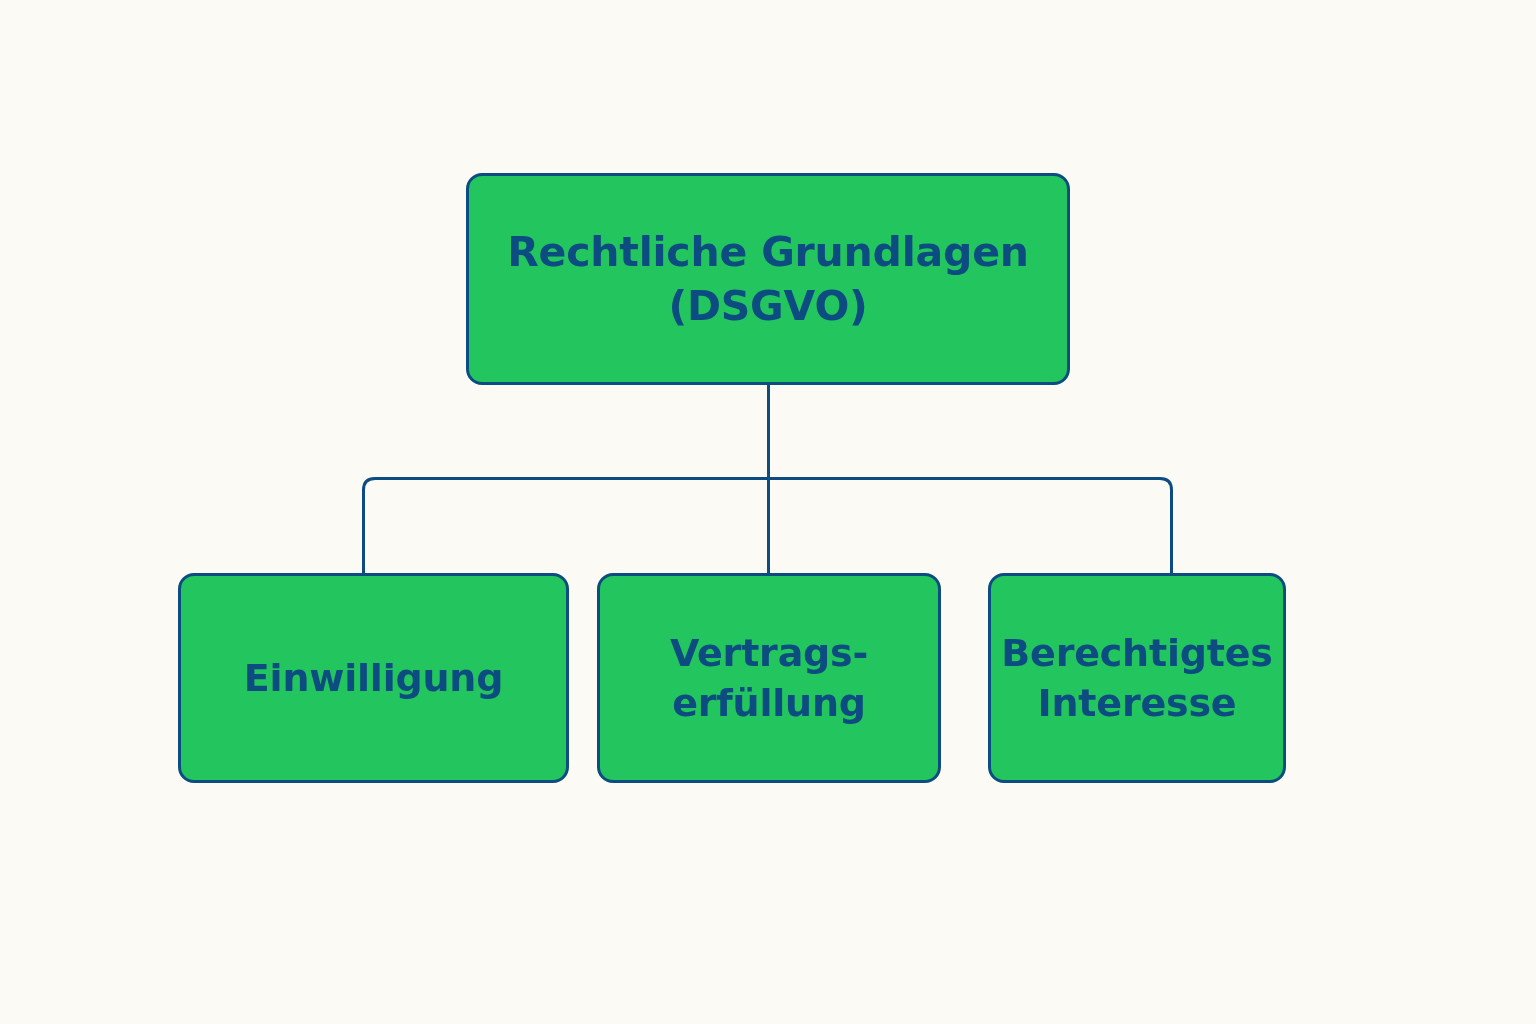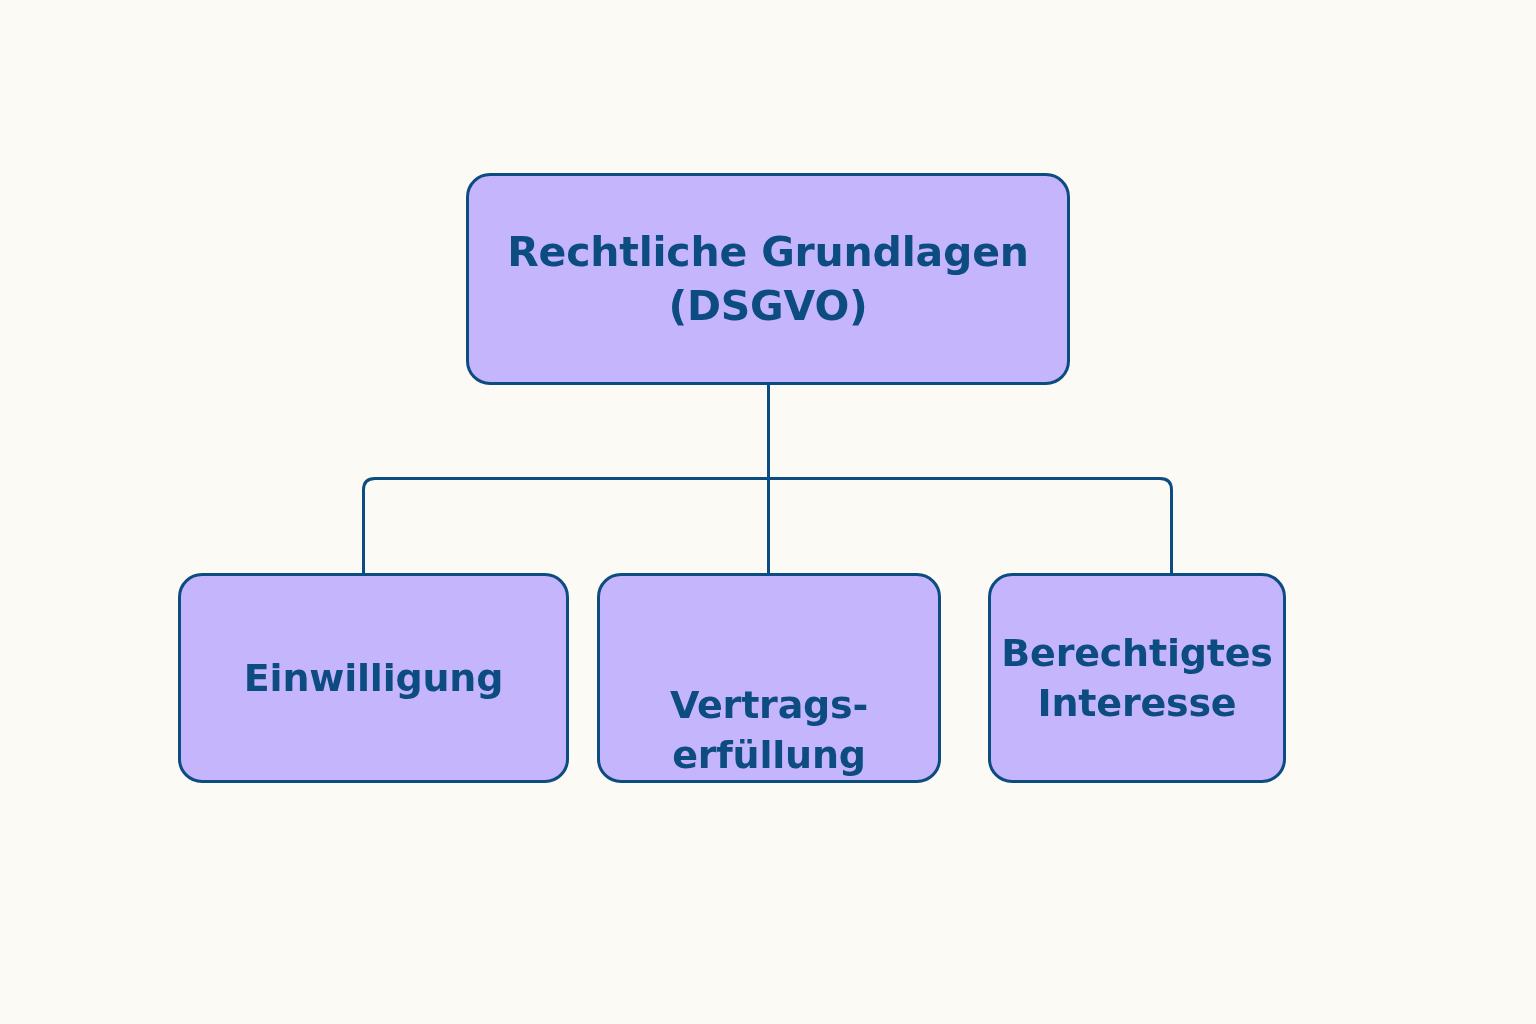--- a/index.html
+++ b/index.html
@@ -25,22 +25,22 @@
     left: 0;
     top: 0;
     width: 1536px;
     height: 1024px;
     pointer-events: none;
   }
   .node {
     position: absolute;
     box-sizing: border-box;
     border: 3px solid #0D4C80;
-    border-radius: 24px;
-    background: #c4b5fd;
+    border-radius: 16px;
+    background: #22c55e;
     display: flex;
     align-items: center;
     justify-content: center;
     text-align: center;
   }
   .node-label {
     color: #0D4C80;
     font-family: "DejaVu Sans", sans-serif;
     font-weight: bold;
     letter-spacing: -0.2px;
@@ -61,21 +61,20 @@
     left: 178px;
     top: 573px;
     width: 391px;
     height: 210px;
   }
   #node-child-1 {
     left: 597px;
     top: 573px;
     width: 344px;
     height: 210px;
-    align-items: flex-end;
   }
   #node-child-2 {
     left: 988px;
     top: 573px;
     width: 298px;
     height: 210px;
   }
   .child .node-label {
     font-size: 38px;
     max-width: 320px;

